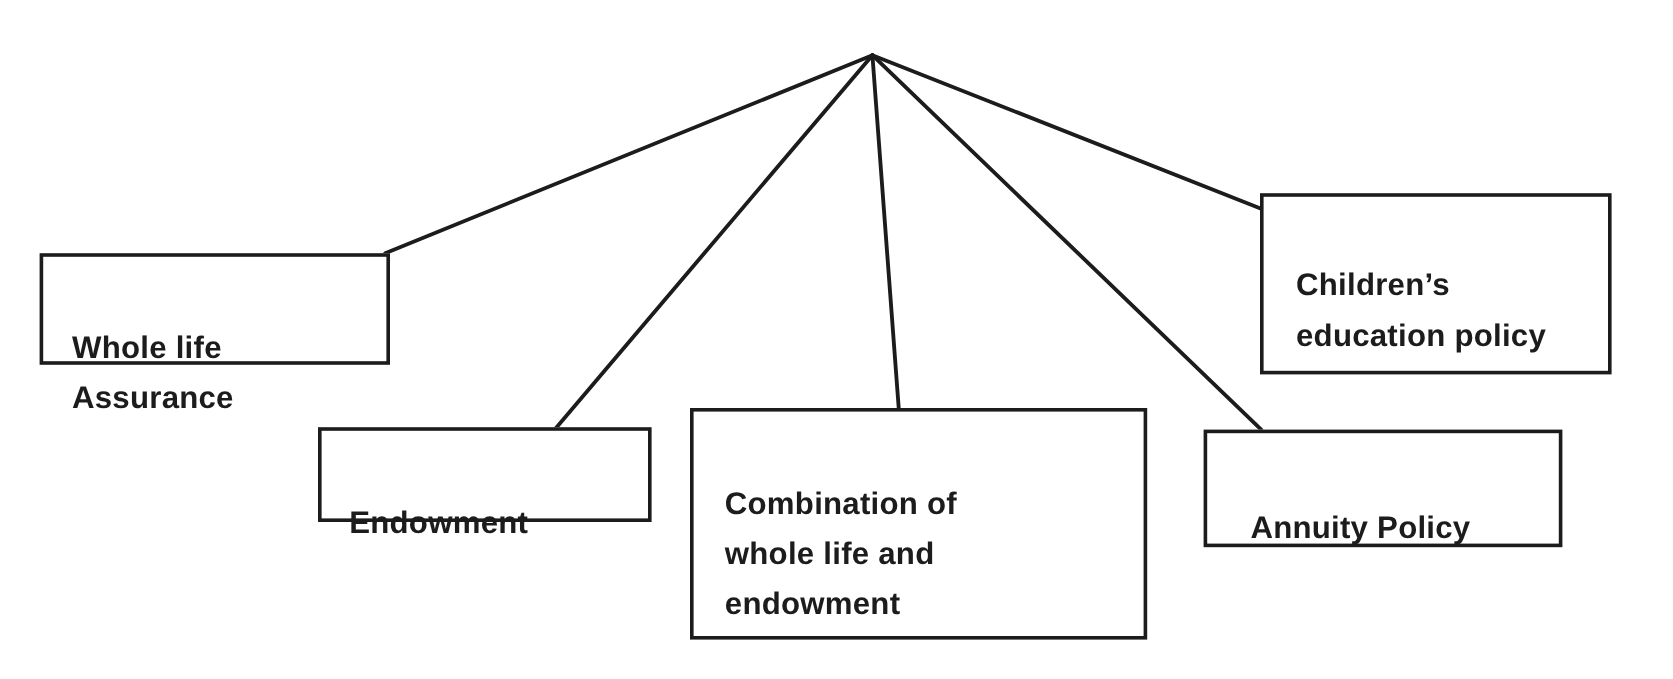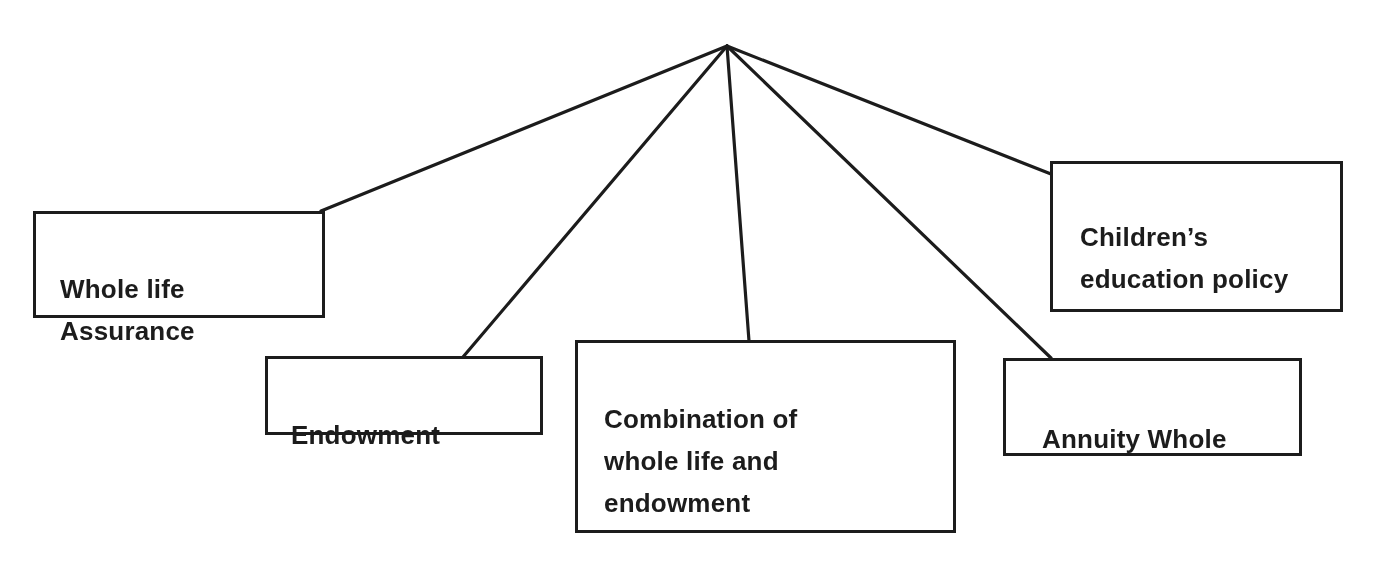--- a/index.html
+++ b/index.html
@@ -27,21 +27,21 @@
     box-sizing: border-box;
     border: 3px solid #1c1c1c;
     background: #ffffff;
     color: #1c1c1c;
     font-size: 26px;
     font-weight: bold;
     line-height: 42px;
     white-space: pre-line;
     letter-spacing: 0.2px;
   }
-  .node-whole-life      { left: 33px;   top: 211px; width: 292px; height: 107px; padding: 12px 10px 0 24px; }
+  .node-whole-life      { left: 33px;   top: 211px; width: 292px; height: 93px; padding: 12px 10px 0 24px; }
   .node-endowment       { left: 265px;  top: 356px; width: 278px; height: 79px;  padding: 13px 10px 0 23px; }
   .node-combination     { left: 575px;  top: 340px; width: 381px; height: 193px; padding: 13px 10px 0 26px; }
   .node-annuity         { left: 1003px; top: 358px; width: 299px; height: 98px;  padding: 15px 10px 0 36px; }
   .node-children        { left: 1050px; top: 161px; width: 293px; height: 151px; padding: 10px 24px 0 27px; }
 </style>
 </head>
 <body>
 
 <div class="canvas">
 
@@ -62,21 +62,21 @@
     <span>Endowment</span>
   </div>
 
   <div class="node node-combination">
     <span>Combination of
 whole life and
 endowment</span>
   </div>
 
   <div class="node node-annuity">
-    <span>Annuity Whole</span>
+    <span>Annuity Policy</span>
   </div>
 
   <div class="node node-children">
     <span>Children’s
 education policy</span>
   </div>
 
 </div>
 
 </body></html>

